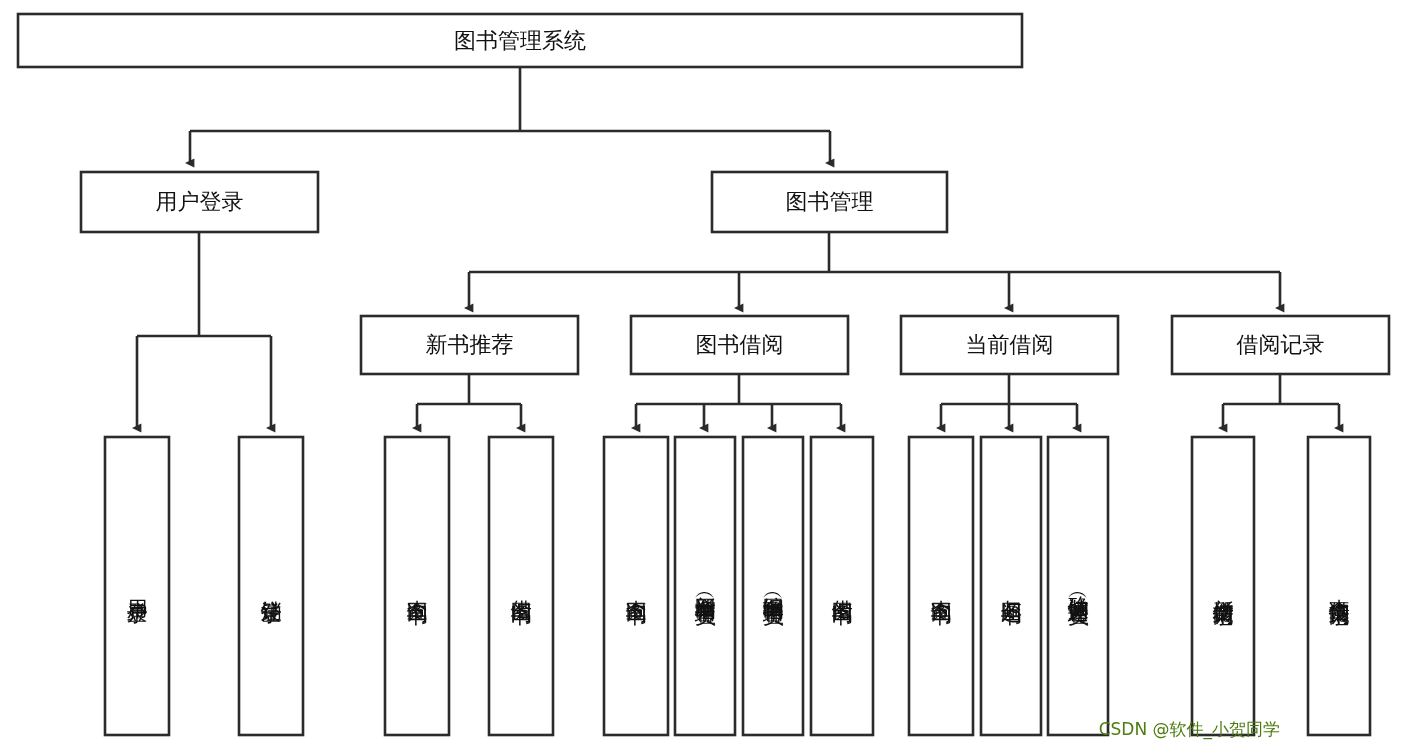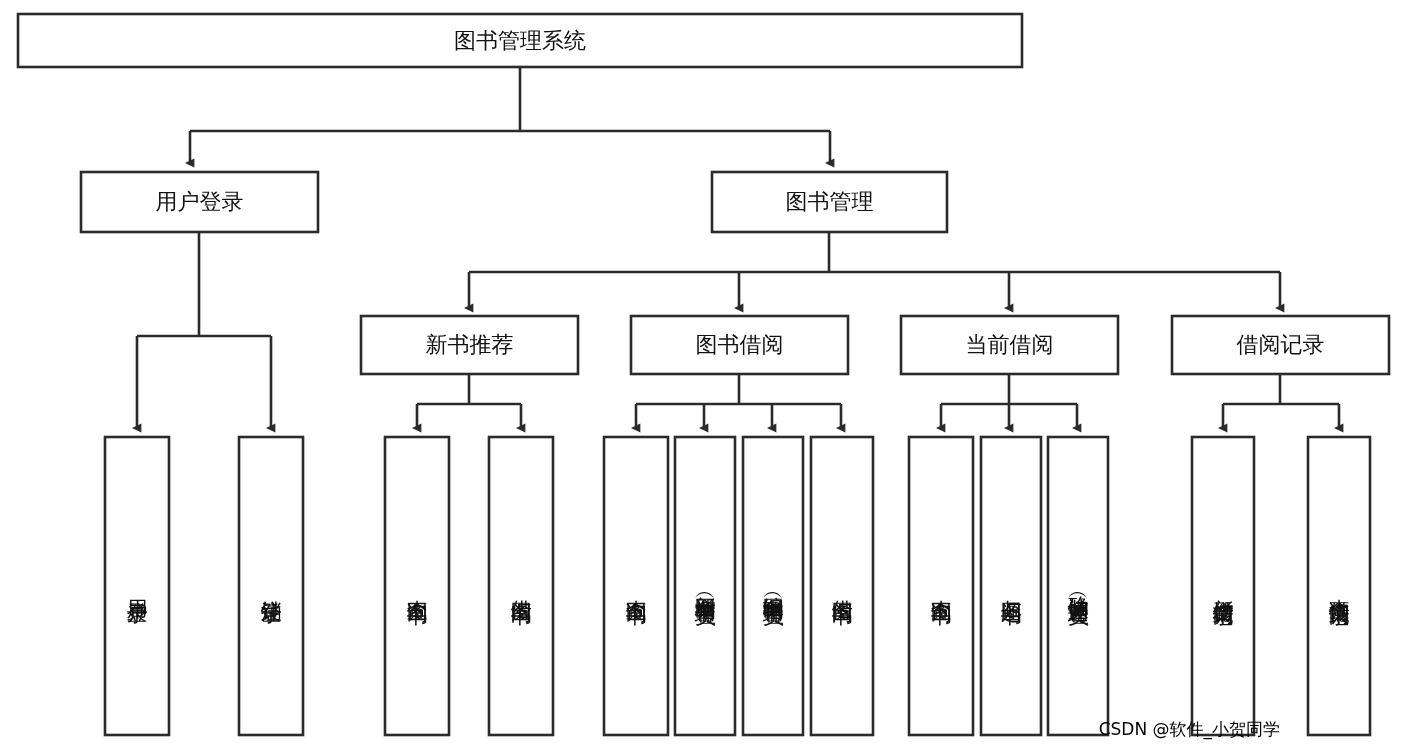--- a/index.html
+++ b/index.html
@@ -59,21 +59,21 @@
     stroke: #2b2b2b;
     stroke-width: 2.6;
     fill: none;
   }
   .watermark {
     position: absolute;
     right: 10px;
     bottom: 6px;
     font-family: "DejaVu Sans", "Liberation Sans", sans-serif;
     font-size: 17px;
-    color: #000000;
+    color: #4d7c0f;
     white-space: nowrap;
     pointer-events: none;
   }
 </style>
 </head>
 <body>
 
 <div id="diagram-root">
 
   <svg id="flow-svg" viewBox="0 0 1405 747">

